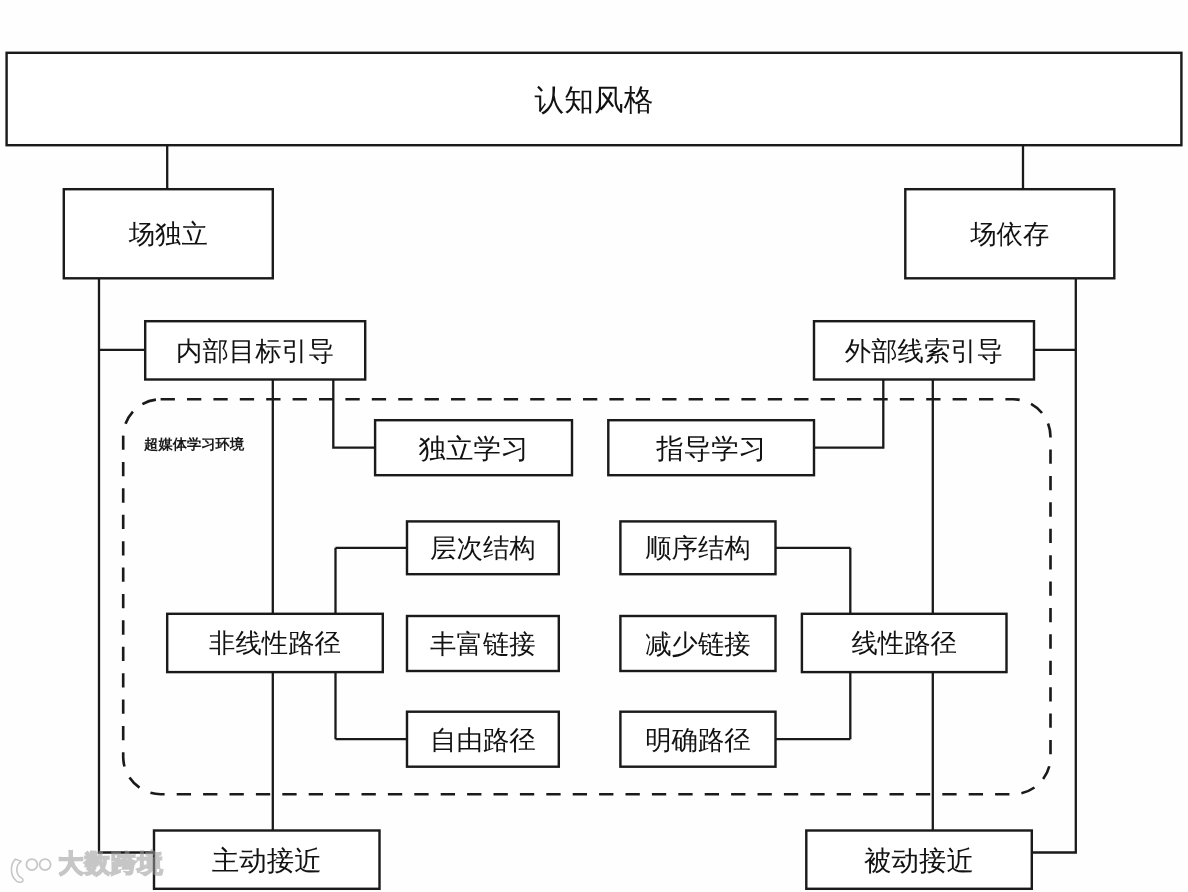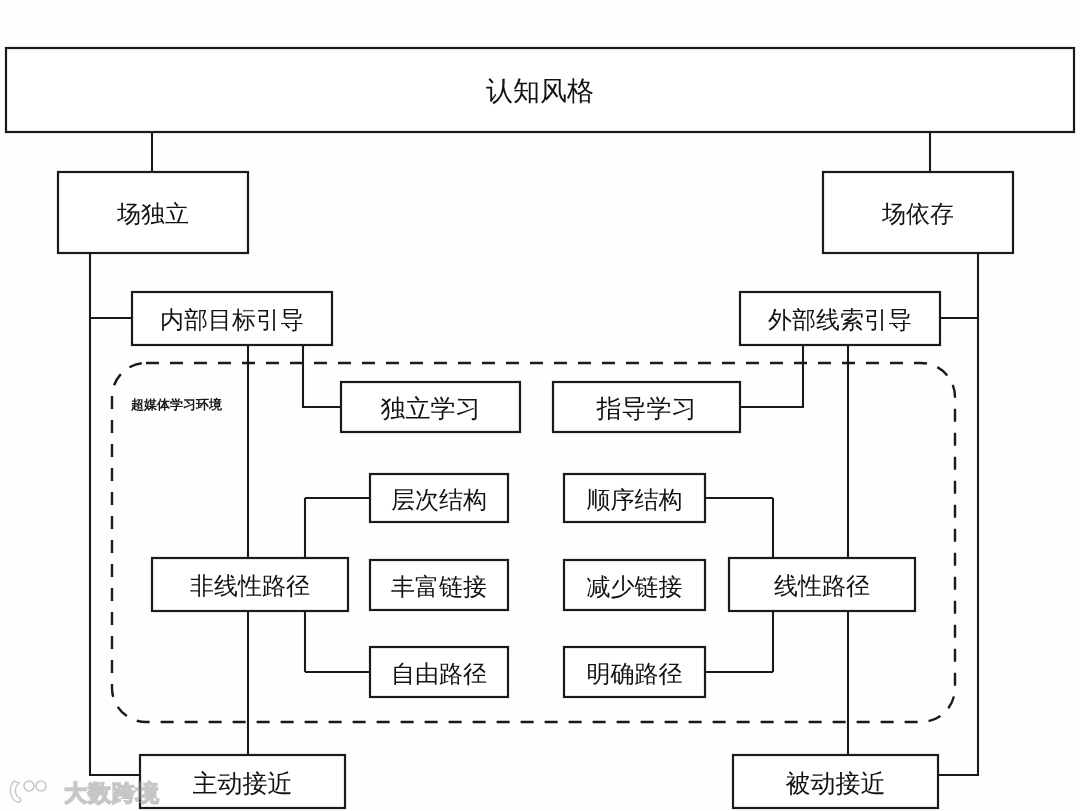--- a/index.html
+++ b/index.html
@@ -67,22 +67,22 @@
     fill: #1a1a1a;
     text-anchor: start;
     dominant-baseline: central;
   }
   
   #watermark {
     position: absolute;
     left: 8px;
     bottom: 6px;
     display: flex;
-    align-items: flex-end;
-    gap: 14px;
+    align-items: flex-start;
+    gap: 3px;
     opacity: 0.55;
     pointer-events: none;
     user-select: none;
   }
   #watermark .wm-mark {
     position: relative;
     width: 42px;
     height: 30px;
   }
   #watermark .wm-text {

